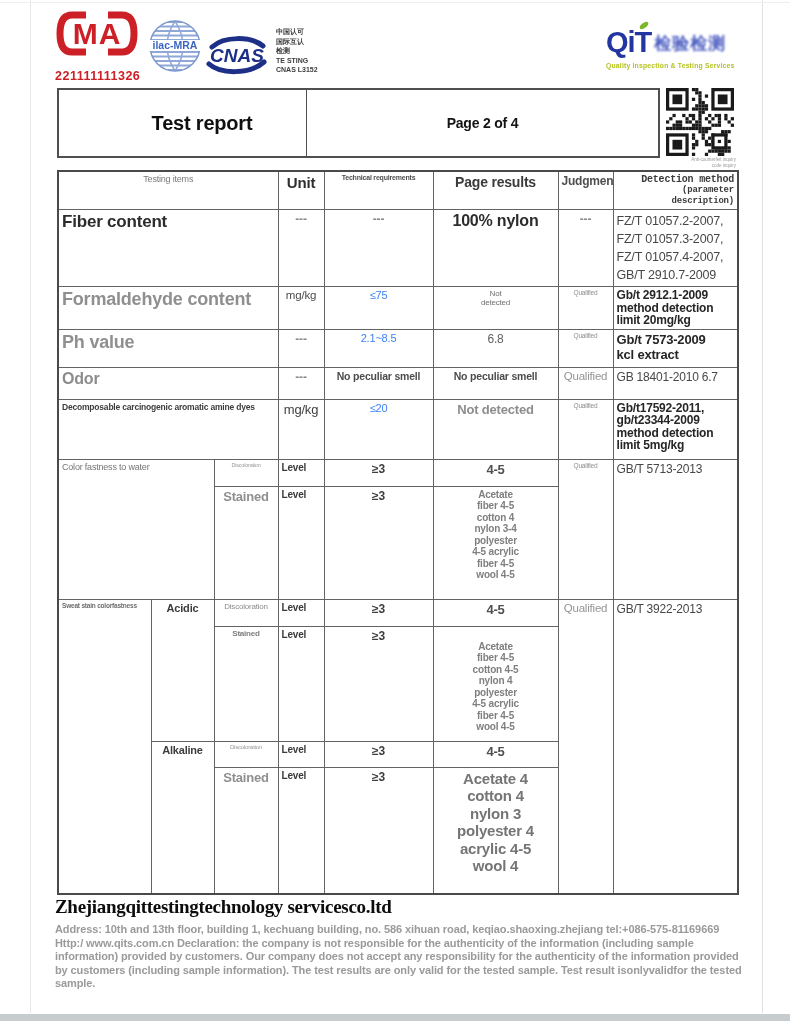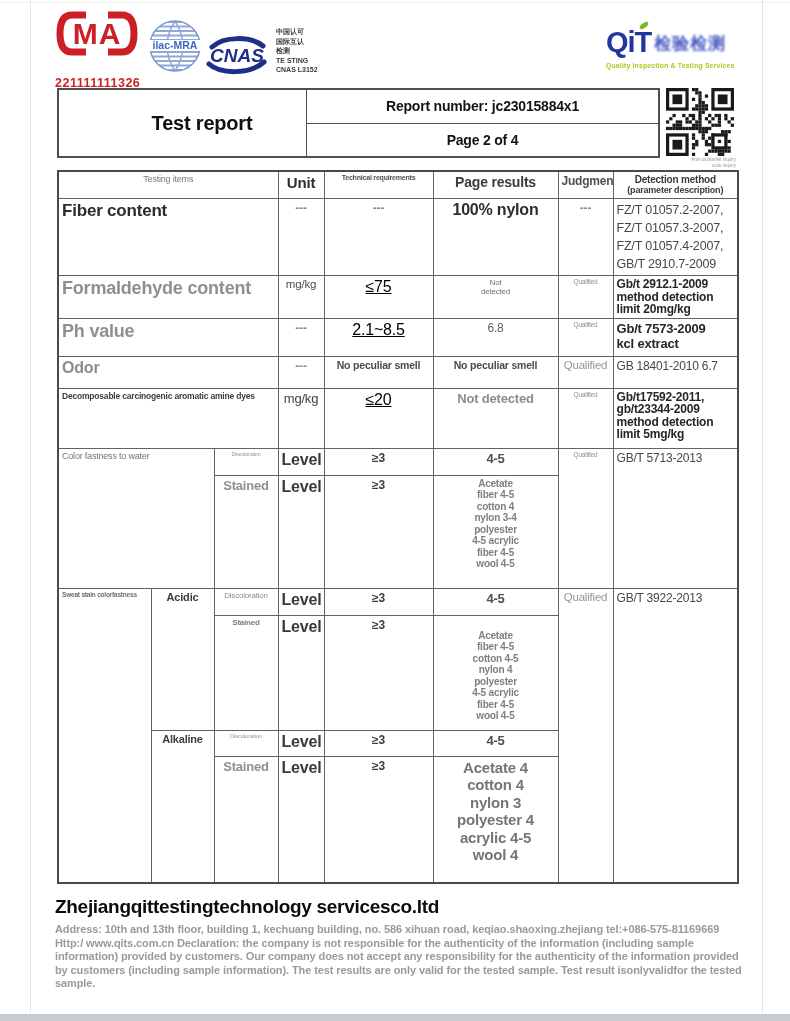--- a/index.html
+++ b/index.html
@@ -9,21 +9,21 @@
     font-family:"Liberation Sans", sans-serif; overflow:hidden; color:#555;
   }
   .edge-l { position:absolute; left:30px; top:0; bottom:8px; width:1px; background:#e7e7e7; }
   .edge-r { position:absolute; left:762px; top:0; bottom:8px; width:1px; background:#e2e2e2; }
   .edge-t { position:absolute; left:0; right:0; top:2px; height:1px; background:#efefef; }
   .bottom-bar { position:absolute; left:0; right:0; bottom:0; height:7px; background:#c7ccce; }
 
   
   .logos { position:absolute; left:0; top:0; width:790px; height:85px; }
   .cma { position:absolute; left:55px; top:10px; width:86px; }
-  .cma-num { font-size:12.5px; font-weight:bold; color:#cc2026; letter-spacing:0.5px; margin-top:15px; }
+  .cma-num { font-size:12.5px; font-weight:bold; color:#cc2026; letter-spacing:0.5px; margin-top:8px; }
   .ilac { position:absolute; left:147px; top:18px; }
   .cnas { position:absolute; left:204px; top:35px; }
   .cn-text { position:absolute; left:276px; top:27px; font-size:7px; line-height:9.5px; font-weight:bold; color:#3c3c3c; }
   .qit { position:absolute; left:606px; top:27px; width:145px; }
   .qit-row { position:relative; height:34px; }
   .qit-text { font-size:29px; font-weight:bold; color:#2335a0; letter-spacing:-1px; line-height:30px; }
   .qit-leaf { position:absolute; left:33px; top:-4px; width:10px; height:5px; background:#7ab829; border-radius:60% 40% 60% 40%; transform:rotate(-28deg); }
   .qit-cn { font-size:17px; font-weight:bold; color:#4a5cc0; filter:blur(1.2px); letter-spacing:1px; vertical-align:3px; margin-left:3px; }
   .qit-tag { font-size:6.8px; font-weight:bold; color:#b6c31e; margin-top:1px; letter-spacing:0.2px; }
 
@@ -45,57 +45,57 @@
   .tbl td { border:1px solid #636363; vertical-align:top; padding:2px 3px; overflow:hidden; }
   .tbl { border:2px solid #4a4a4a; }
   .c { text-align:center; }
   .pre { white-space:pre-line; }
 
   .hdr-items { font-size:9px; color:#7a7a7a; padding-top:7px; }
   .hdr-unit { font-size:15px; font-weight:bold; color:#2f2f2f; }
   .hdr-req { font-size:7px; color:#4f4f4f; padding-top:8px; font-weight:bold; }
   .hdr-res { font-size:14px; font-weight:bold; color:#3a3a3a; padding-top:3px; }
   .hdr-judg { font-size:12px; color:#4f4f4f; padding-top:7px; font-weight:bold; }
-  .hdr-method { font-size:10px; font-weight:bold; color:#3a3a3a; text-align:center; line-height:11px; }
+  .hdr-method { font-size:10px; font-weight:bold; color:#3a3a3a; text-align:right; line-height:11px;font-family:Liberation Mono, monospace; }
   .hdr-method-sub { font-size:9px; font-weight:bold; color:#3a3a3a; display:block; }
 
   .item-dark { font-size:17px; font-weight:bold; color:#2c2c2c; }
   .item-gray-lg { font-size:18px; font-weight:bold; color:#8f8f8f; }
   .item-gray-md { font-size:16px; font-weight:bold; color:#8c8c8c; }
   .item-sm-dark { font-size:8.5px; font-weight:bold; color:#3d3d3d; padding-top:5px; }
   .item-sm-gray { font-size:9px; color:#767676; padding-top:6px; }
   .item-tiny { font-size:6.5px; font-weight:bold; color:#6e6e6e; padding-top:6px; }
 
   .dash { font-size:12px; color:#8a8a8a; font-weight:bold; }
   .unit-sm { font-size:11.5px; color:#4c4c4c; }
   .unit-md { font-size:13px; color:#3f3f3f; }
-  .req-md { font-size:16px; color:#000000;text-decoration:underline; }
+  .req-md { font-size:11px; color:#3b82f6; }
   .req-ge { font-size:12px; color:#3d3d3d; font-weight:bold; }
   .res-big { font-size:16px; font-weight:bold; color:#2c2c2c; }
   .res-2line { font-size:8px; color:#6f6f6f; line-height:9px; padding-top:4px; }
   .res-num { font-size:12px; color:#5f5f5f; padding-top:3px; }
   .res-smell { font-size:10.5px; color:#4c4c4c; font-weight:bold; padding-top:4px;margin-left:29px; }
   .res-nd { font-size:13px; color:#8d8d8d; font-weight:bold; }
   .res-md { font-size:13px; color:#4f4f4f; font-weight:bold; }
   .res-list { font-size:10px; color:#7f7f7f; font-weight:bold; line-height:11.5px; padding-top:18px; }
   .res-list-lg { font-size:15px; color:#757575; font-weight:bold; line-height:17.5px; padding-top:2px; }
   .judg-tiny { font-size:6.5px; color:#8e8e8e; padding-top:6px; }
   .judg-md { font-size:11.5px; color:#959595; padding-top:3px; }
-  .level { font-size:16px; font-weight:bold; color:#3a3a3a; }
+  .level { font-size:10px; font-weight:bold; color:#3a3a3a; }
   .disc-tiny { font-size:5.5px; color:#999; padding-top:6px; }
   .disc-sm { font-size:8px; color:#8d8d8d; padding-top:5px; }
   .stain-md { font-size:13px; color:#8f8f8f; font-weight:bold; }
   .stain-sm { font-size:8px; color:#7e7e7e; font-weight:bold; padding-top:5px; }
   .acid-alk { font-size:11px; font-weight:bold; color:#3c3c3c; padding-top:5px; }
   .method-norm { font-size:12.5px; color:#474747; line-height:18px; }
   .method-norm-sm { font-size:12px; color:#474747; }
   .method-bold { font-size:12px; font-weight:bold; color:#262626; line-height:12.5px; padding-top:1px; }
 
   
-  .company { position:absolute; left:55px; top:896px; font-size:19px; font-weight:bold; color:#0c0c0c; letter-spacing:-0.3px; }
+  .company { position:absolute; left:55px; top:896px; font-size:19px; font-weight:bold; color:#0c0c0c; letter-spacing:-0.3px;font-family:Liberation Serif, serif; }
   .details { position:absolute; left:55px; top:923px; width:692px; font-size:11px; font-weight:bold; color:#9a9a9a;
              line-height:13.5px; letter-spacing:-0.1px; }
 </style>
 </head>
 <body>
 
 <div class="page">
   <div class="edge-l"></div>
   <div class="edge-r"></div>
   <div class="edge-t"></div>
@@ -153,21 +153,20 @@
         <span class="qit-text">QiT</span><span class="qit-cn">检验检测</span>
         <span class="qit-leaf"></span>
       </div>
       <div class="qit-tag">Quality Inspection &amp; Testing  Services</div>
     </div>
   </div>
 
   <div class="rpt-head">
     <div class="rpt-title">Test report</div>
     <div class="rpt-right">
-      <div class="rpt-num">Report number: jc23015884x1</div>
       <div class="rpt-page">Page 2 of 4</div>
     </div>
   </div>
   <div class="qr">
     <svg id="qrsvg" width="68" height="68" viewBox="0 0 84 84">
         <rect x="0" y="0" width="84" height="84" fill="#ffffff"></rect>
         <rect x="32" y="0" width="4" height="4" fill="#1a1a1a"></rect>
         <rect x="36" y="0" width="4" height="4" fill="#1a1a1a"></rect>
         <rect x="36" y="4" width="4" height="4" fill="#1a1a1a"></rect>
         <rect x="40" y="4" width="4" height="4" fill="#1a1a1a"></rect>

